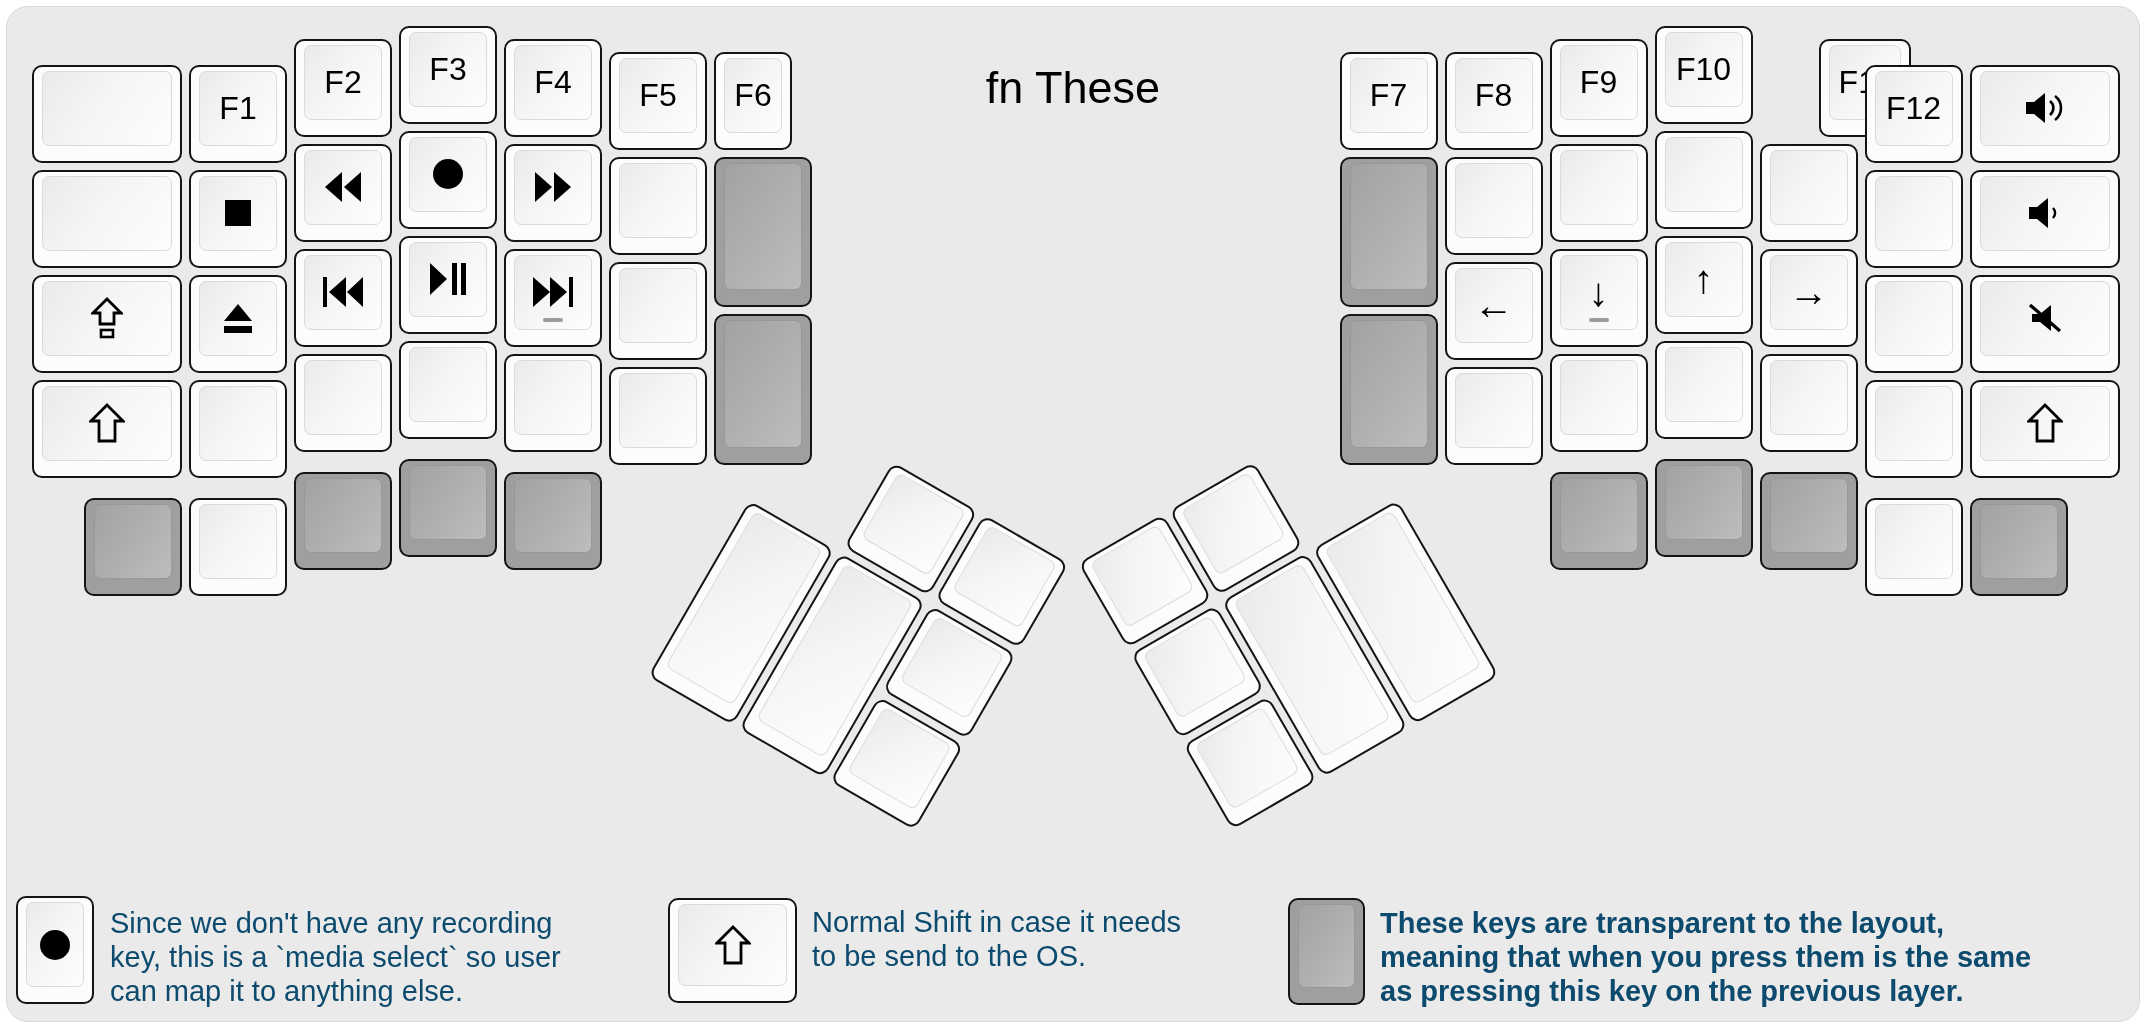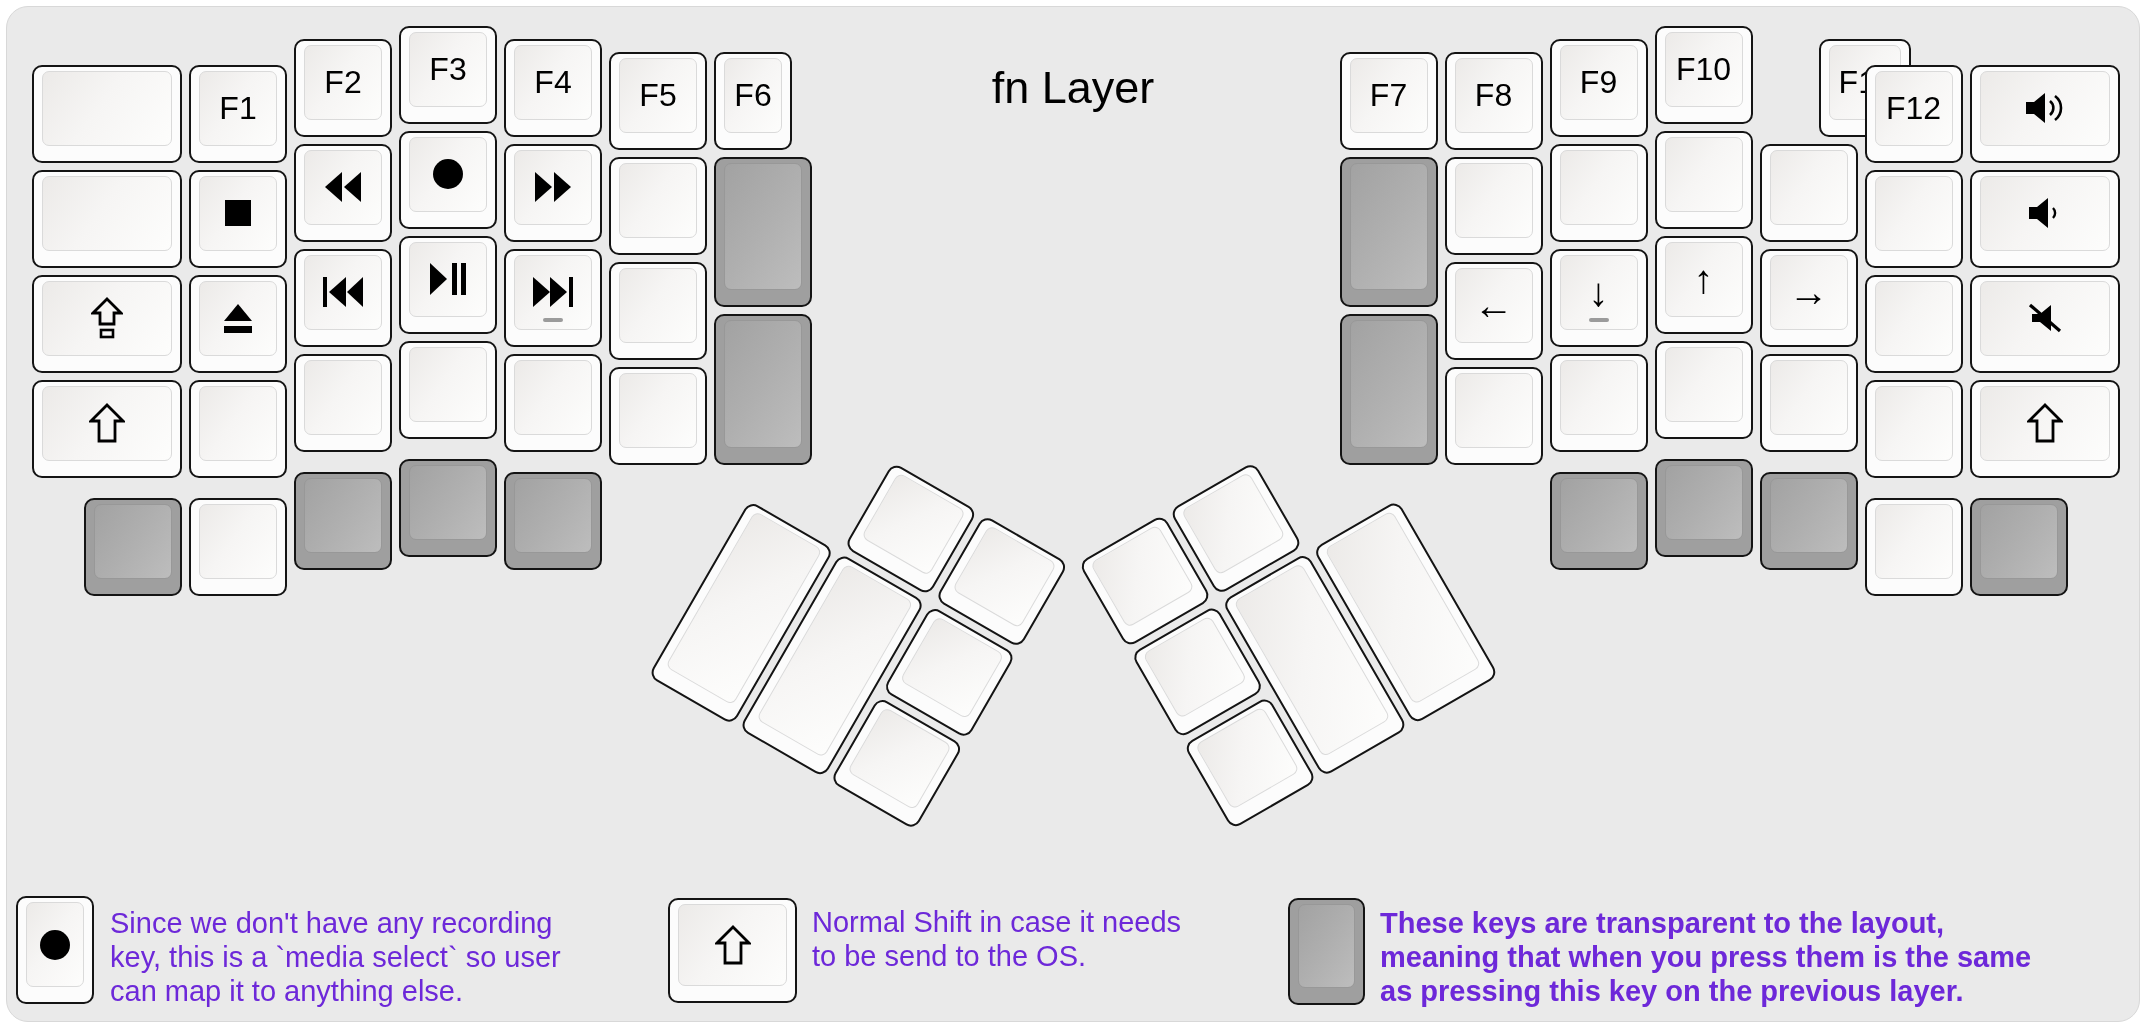--- a/index.html
+++ b/index.html
@@ -16,29 +16,29 @@
     background:linear-gradient(125deg,#eceae8 0%,#f6f5f4 45%,#fdfdfc 100%);
     display:flex;align-items:center;justify-content:center;}
   .key.gray{background:#9f9f9f;}
   .key.gray .top{border-color:#989898;
     background:linear-gradient(125deg,#a2a2a2 0%,#afafaf 50%,#bdbdbd 100%);}
   .klabel{font-size:32px;color:#000;}
   .glyph{font-size:40px;color:#000;line-height:1;}
   .homing{position:absolute;left:50%;bottom:7px;transform:translateX(-50%);
     width:20px;height:4px;border-radius:2px;background:#9b9b9b;}
   .thumb{position:absolute;transform-origin:0 0;}
-  .legend-item-text{position:absolute;font-size:29px;line-height:34px;color:#6d28d9;
+  .legend-item-text{position:absolute;font-size:29px;line-height:34px;color:#0c4a6e;
     white-space:pre;}
 </style>
 </head>
 <body>
 
 <div id="stage">
   <div id="panel"></div>
-  <div class="title">fn Layer</div>
+  <div class="title">fn These</div>
   <div id="keys">
       <div class="key" style="left: 31.5px; top: 64.875px; width: 150.5px; height: 98px;">
         <div class="top"></div>
       </div>
       <div class="key" style="left: 189px; top: 64.875px; width: 98px; height: 98px;">
         <div class="top">
           <span class="klabel">F1</span>
         </div>
       </div>
       <div class="key" style="left: 294px; top: 38.625px; width: 98px; height: 98px; text-align: right;">

